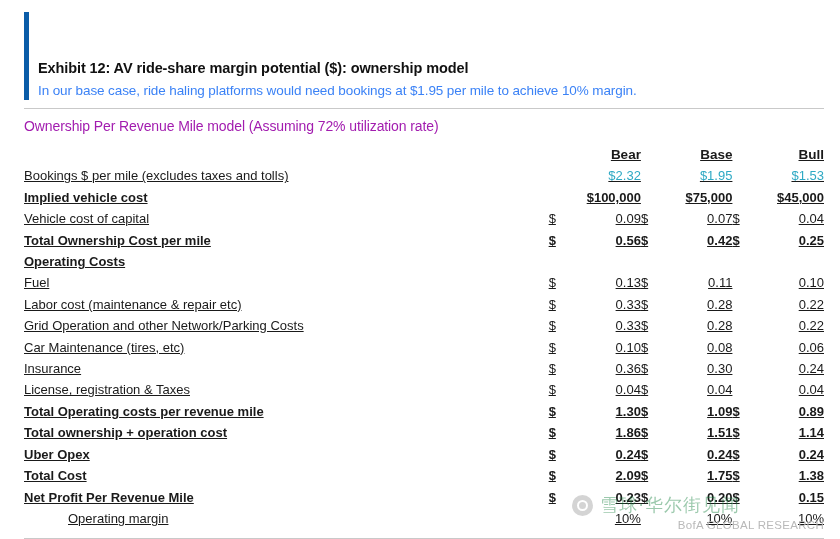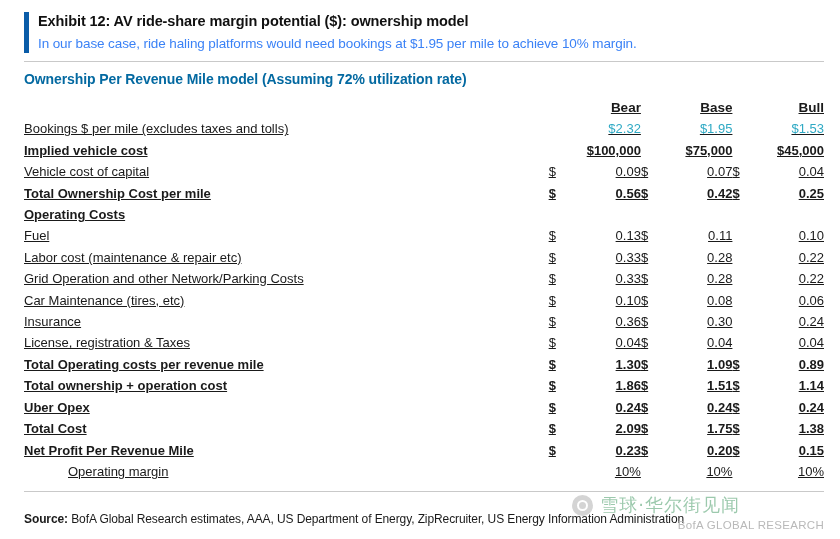--- a/index.html
+++ b/index.html
@@ -27,20 +27,21 @@
     margin-bottom: 6px;
   }
   .blue-bar {
     width: 5px;
     background: #0a5ca8;
     margin-right: 9px;
     flex: 0 0 5px;
   }
   .title-text {
     flex: 1 1 auto;
+    margin-top: 47px;
   }
   .exhibit-title {
     font-size: 14.5px;
     font-weight: bold;
     color: #111111;
     line-height: 19px;
     letter-spacing: -0.1px;
   }
   .exhibit-sub {
     font-size: 13.5px;
@@ -48,22 +49,22 @@
     line-height: 19px;
     padding-top: 3px;
     letter-spacing: -0.1px;
   }
   .rule {
     border-top: 1px solid #c9c9c9;
     margin: 8px 0 9px 0;
   }
   .model-title {
     font-size: 14px;
-    font-weight: bold;
-    color: #0369a1;
+    font-weight: normal;
+    color: #a21caf;
     margin-bottom: 10px;
     letter-spacing: -0.1px;
   }
   table.fin {
     border-collapse: collapse;
     width: 800px;
     font-size: 13px;
     color: #1a1a1a;
     text-decoration: underline;
   }

